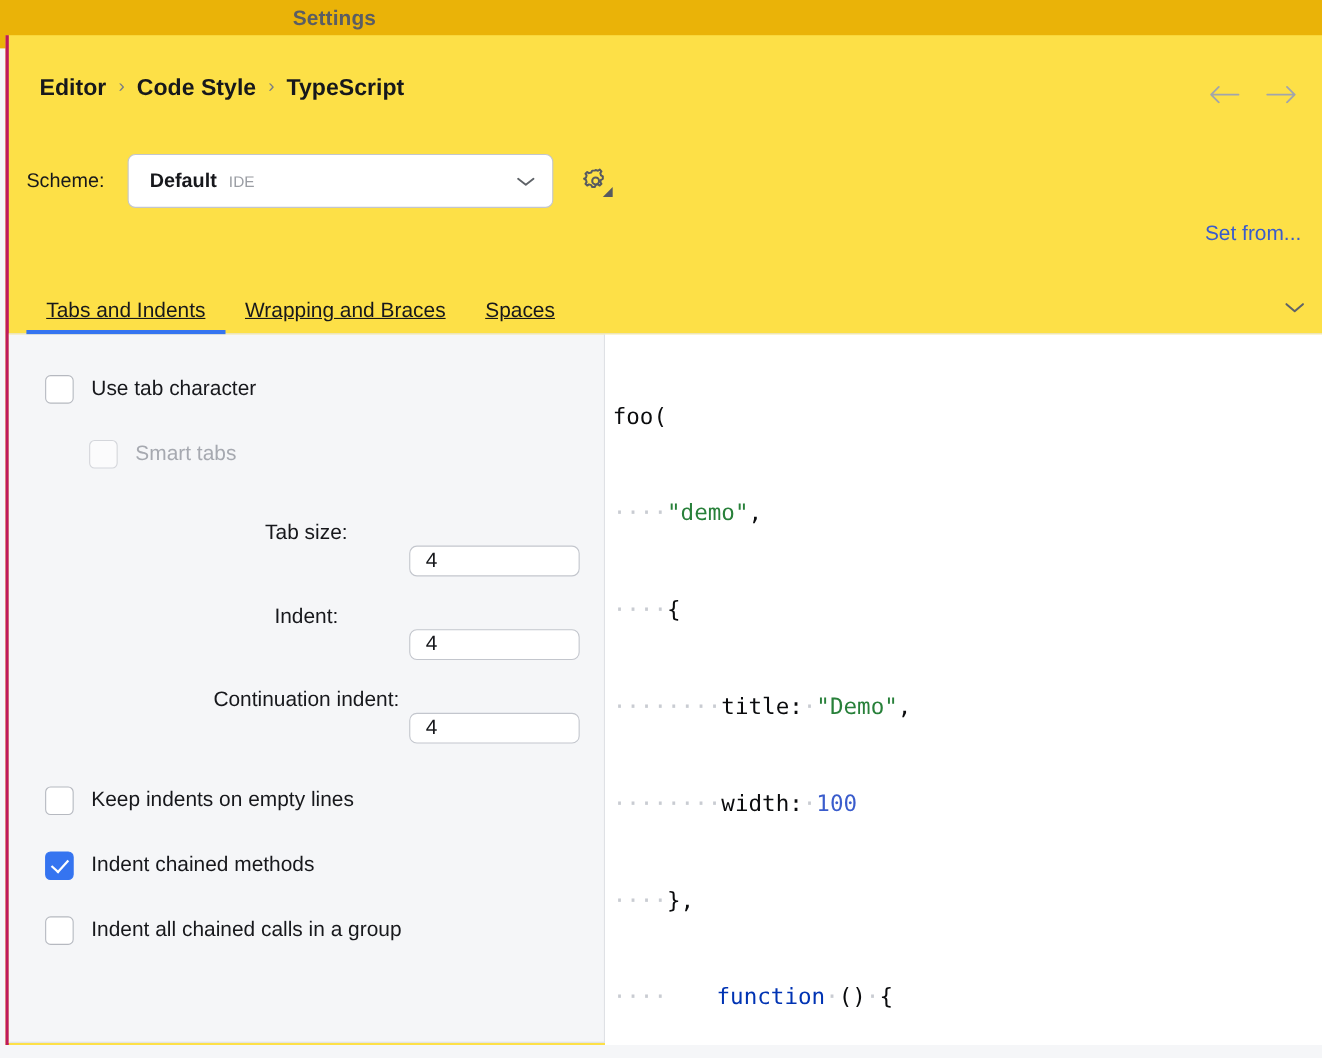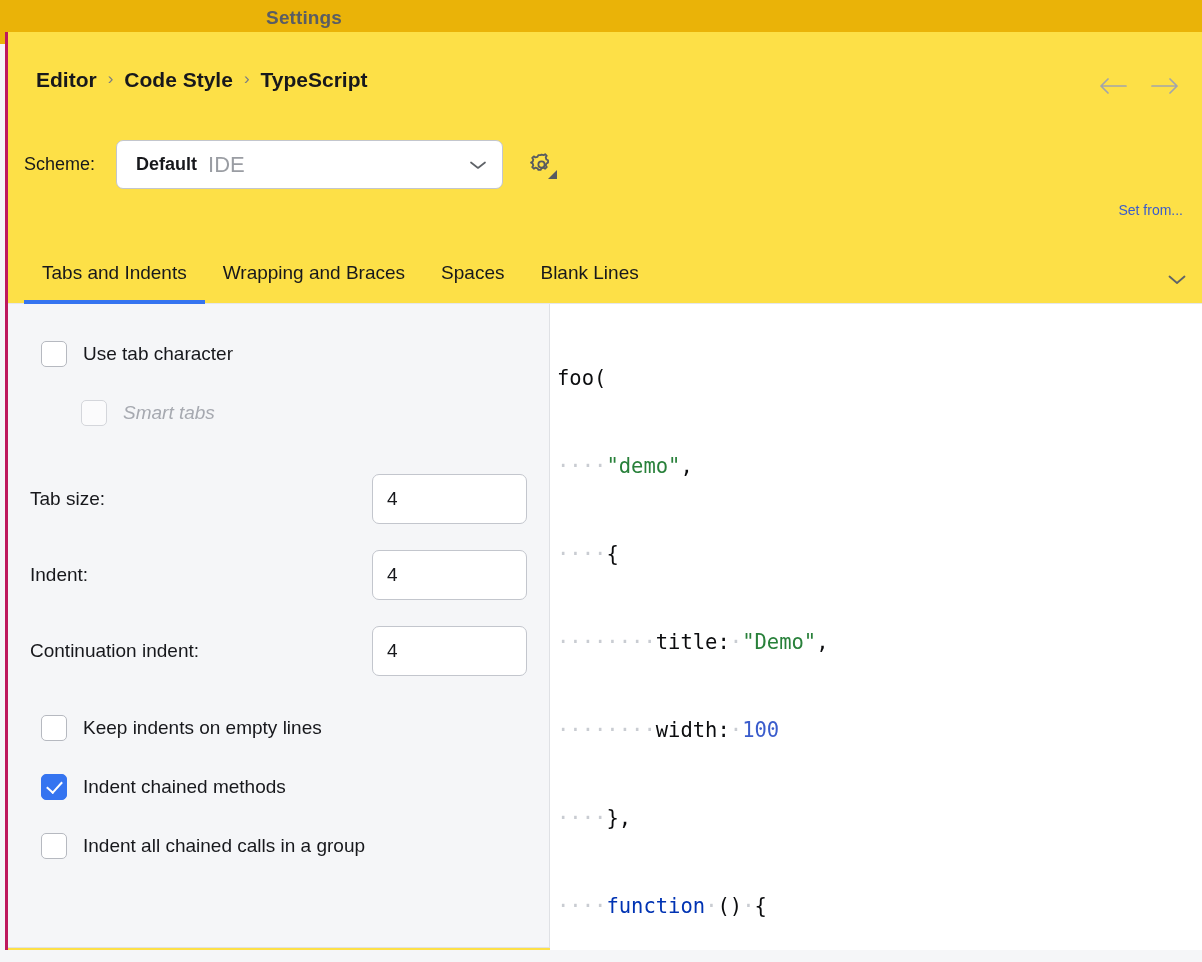--- a/index.html
+++ b/index.html
@@ -102,21 +102,21 @@
     align-items: center;
     padding: 0 14px 0 19px;
     cursor: default;
   }
   .scheme-name {
     font-size: 18px;
     font-weight: bold;
     color: #17181c;
   }
   .scheme-kind {
-    font-size: 22px;
+    font-size: 14px;
     color: #9a9da3;
     margin-left: 11px;
   }
   .scheme-chevron {
     margin-left: auto;
     display: flex; align-items: center;
   }
   .gear-btn {
     position: relative;
     width: 34px; height: 34px;
@@ -129,46 +129,47 @@
     right: 1px; bottom: 3px;
     width: 0; height: 0;
     border-left: 9px solid transparent;
     border-bottom: 9px solid #575a60;
   }
 
   
   .set-from {
     position: absolute;
     right: 19px; top: 170px;
-    font-size: 14px;
+    font-size: 19px;
     color: #3a5ccc;
     cursor: default;
     white-space: nowrap;
   }
 
   
   .tabstrip {
     position: absolute;
     left: 0; top: 219px;
     width: 1197px; height: 53px;
     display: flex;
     align-items: flex-start;
     border-bottom: 1px solid #e6e7ea;
   }
   .tab {
     position: relative;
     height: 53px;
     padding: 0 18px;
     display: flex;
-    align-items: flex-start;
+    align-items: center;
     padding-top: 11px;
     font-size: 19px;
     color: #17181c;
     cursor: default;
     white-space: nowrap;
+    text-decoration: underline;
   }
   .tab:first-child { margin-left: 16px; }
   .tab.active::after {
     content: "";
     position: absolute;
     left: 0; right: 0; bottom: 0;
     height: 4px;
     background: #3574f0;
   }
   .tab-more {
@@ -234,30 +235,31 @@
   .cb.disabled {
     border-color: #d4d6db;
     background: #fbfbfc;
   }
   .cb-label {
     margin-left: 16px;
     font-size: 19px;
     color: #17181c;
     white-space: nowrap;
   }
-  .cb-label.disabled { color: #a6a9b0; font-style: italic; }
+  .cb-label.disabled { color: #a6a9b0; }
 
   
   .field-row {
     position: absolute;
     left: 22px;
     width: 497px;
     height: 50px;
     display: flex;
     align-items: center;
+    flex-direction: column;
   }
   .field-label {
     font-size: 19px;
     color: #17181c;
     white-space: nowrap;
   }
   .field-input {
     margin-left: auto;
     width: 155px; height: 50px;
     background: #ffffff;
@@ -277,21 +279,21 @@
     left: 7px; top: 8px;
     font-family: "DejaVu Sans Mono", monospace;
     font-size: 20.5px;
     line-height: 44px;
     white-space: pre;
     color: #0b0c0e;
   }
   .code .line { height: 44px; }
   .tok-str { color: #28803a; }
   .tok-num { color: #3a5ccc; }
-  .tok-kw  { color: #0033b3; }
+  .tok-kw  { color: #0033b3; margin-left: 45px; }
   .ws { color: #c9ccd2; }
 </style>
 </head>
 <body>
 
 <div class="window">
 
   <div class="titlebar">
     <div class="titlebar-title">Settings</div>
   </div>
@@ -344,23 +346,20 @@
     <div class="tabstrip">
       <div class="tab active">
         <span>Tabs and Indents</span>
       </div>
       <div class="tab">
         <span>Wrapping and Braces</span>
       </div>
       <div class="tab">
         <span>Spaces</span>
       </div>
-      <div class="tab">
-        <span>Blank Lines</span>
-      </div>
       <div class="tab-more">
         <svg width="22" height="13" viewBox="0 0 22 13">
           <path d="M3.5 3.5 L11 10 L18.5 3.5" fill="none" stroke="#5f6368" stroke-width="1.8" stroke-linecap="round" stroke-linejoin="round"></path>
         </svg>
       </div>
     </div>
 
     <div class="panes">
 
       <div class="left-pane">

